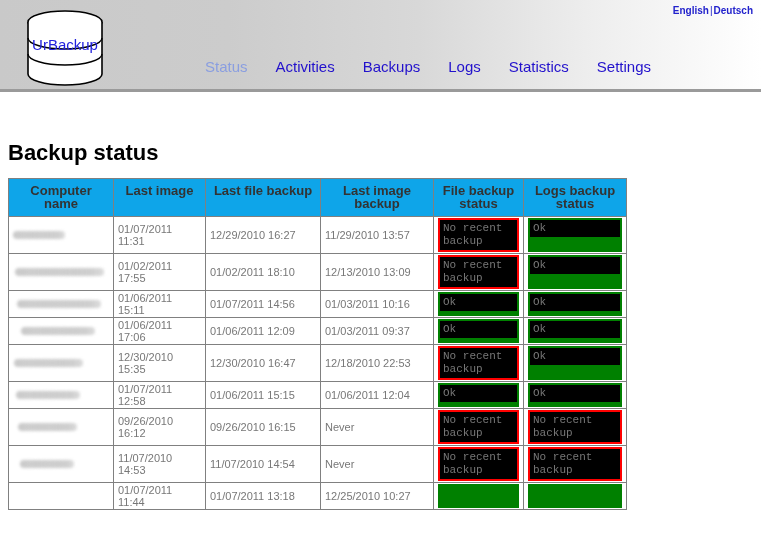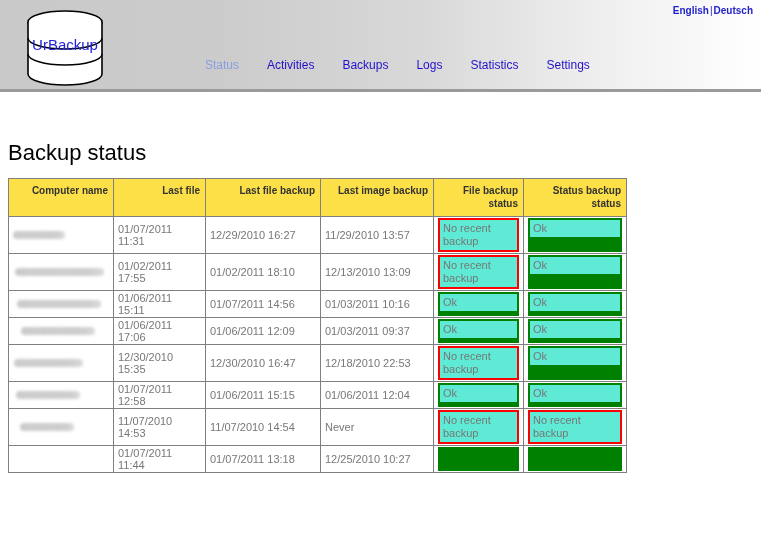--- a/index.html
+++ b/index.html
@@ -54,41 +54,41 @@
     width: 90px;
     height: 80px;
   }
   #logo svg { display: block; }
 
   
   #nav {
     position: absolute;
     left: 205px;
     top: 58px;
-    font-size: 12px;
+    font-size: 15px;
     white-space: nowrap;
   }
   #nav a {
     color: #2211cc;
     text-decoration: none;
     margin-right: 28px;
     font-family: "Liberation Sans", sans-serif;
   }
   #nav a.active {
     color: #8a9ee0;
   }
   #nav a:last-child { margin-right: 0; }
 
   
   #page-title {
     position: absolute;
     left: 8px;
     top: 140px;
     font-size: 22px;
-    font-weight: normal;
+    font-weight: bold;
     color: #000000;
     margin: 0;
     font-family: "Liberation Sans", sans-serif;
   }
 
   
   #status-table {
     position: absolute;
     left: 8px;
     top: 178px;
@@ -97,28 +97,28 @@
     font-size: 11px;
     table-layout: fixed;
   }
   #status-table th, #status-table td {
     border: 1px solid #808080;
     padding: 0;
     vertical-align: middle;
     box-sizing: border-box;
   }
   #status-table th {
-    text-align: right;
+    text-align: center;
     font-weight: bold;
     color: #333333;
-    font-size: 10px;
+    font-size: 13px;
     padding: 5px 5px 6px 5px;
     height: 34px;
     vertical-align: top;
-    background: #fde047;
+    background: #0ea5e9;
     line-height: 13px;
   }
   #status-table td {
     color: #777777;
     padding: 1px 4px;
     height: 20px;
     background: #ffffff;
   }
   #status-table td.name-cell {
     padding: 3px 4px;
@@ -154,27 +154,28 @@
     box-sizing: border-box;
   }
   td.status.ok .wrap {
     background: #008000;
   }
   td.status.bad .wrap {
     background: #ff0000;
   }
   td.status .inner {
     display: block;
-    background: #5eead4;
+    background: #000000;
     color: #777777;
     font-size: 11px;
     line-height: 13px;
     padding: 2px 3px;
     box-sizing: border-box;
     min-height: 15px;
+    font-family: Liberation Mono, monospace;
   }
 
   
   tr.tall td { height: 34px; }
   tr.tall td.status .inner { }
 </style>
 </head>
 <body>
 
 <div id="header">
@@ -206,25 +207,25 @@
     <col style="width:105px">
     <col style="width:92px">
     <col style="width:115px">
     <col style="width:113px">
     <col style="width:90px">
     <col style="width:103px">
   </colgroup>
   <thead>
     <tr>
       <th>Computer name</th>
-      <th>Last file</th>
+      <th>Last image</th>
       <th>Last file backup</th>
       <th>Last image backup</th>
       <th>File backup status</th>
-      <th>Status backup status</th>
+      <th>Logs backup status</th>
     </tr>
   </thead>
   <tbody id="table-body">
       <tr class="tall">
         <td class="name-cell">
           <span class="redacted" style="width: 52px; margin-left: 0px;"></span>
         </td>
         <td>01/07/2011 11:31</td>
         <td>12/29/2010 16:27</td>
         <td>11/29/2010 13:57</td>
@@ -319,20 +320,38 @@
         <td>01/06/2011 15:15</td>
         <td>01/06/2011 12:04</td>
         <td class="status ok">
           <span class="wrap">
             <span class="inner">Ok</span>
           </span>
         </td>
         <td class="status ok">
           <span class="wrap">
             <span class="inner">Ok</span>
+          </span>
+        </td>
+      </tr>
+      <tr class="tall">
+        <td class="name-cell">
+          <span class="redacted" style="width: 59px; margin-left: 5px;"></span>
+        </td>
+        <td>09/26/2010 16:12</td>
+        <td>09/26/2010 16:15</td>
+        <td>Never</td>
+        <td class="status bad">
+          <span class="wrap">
+            <span class="inner">No recent backup</span>
+          </span>
+        </td>
+        <td class="status bad">
+          <span class="wrap">
+            <span class="inner">No recent backup</span>
           </span>
         </td>
       </tr>
       <tr class="tall">
         <td class="name-cell">
           <span class="redacted" style="width: 54px; margin-left: 7px;"></span>
         </td>
         <td>11/07/2010 14:53</td>
         <td>11/07/2010 14:54</td>
         <td>Never</td>

